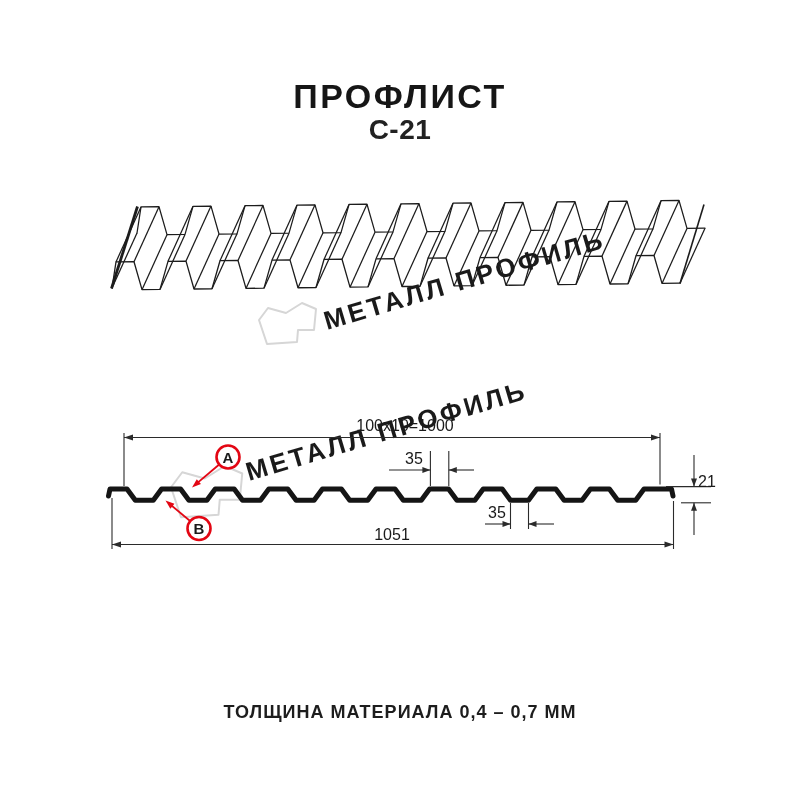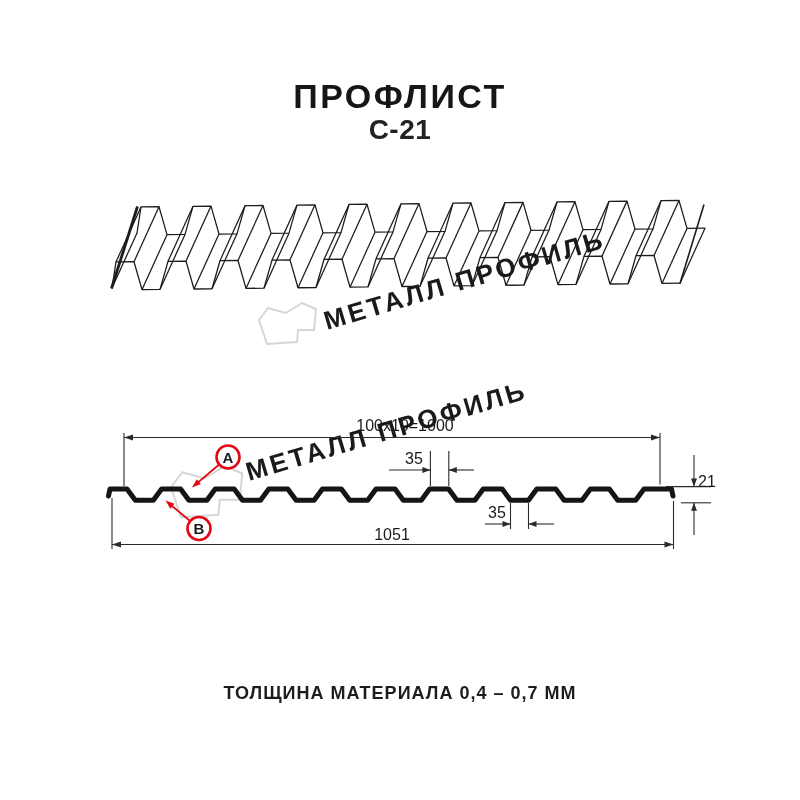--- a/index.html
+++ b/index.html
@@ -9,21 +9,21 @@
   }
   .title{
     position:absolute;top:70px;left:0;width:800px;text-align:center;
     font-size:34px;font-weight:800;letter-spacing:2.5px;color:#161616;line-height:1;margin-top:9px;
   }
   .subtitle{
     position:absolute;top:116px;left:0;width:800px;text-align:center;
     font-size:28px;font-weight:600;letter-spacing:0.5px;color:#222;line-height:1;
   }
   .footer{
-    position:absolute;top:684px;left:0;width:800px;text-align:center;
+    position:absolute;top:703px;left:0;width:800px;text-align:center;
     font-size:18px;font-weight:600;letter-spacing:1px;color:#1d1d1d;line-height:1;
   }
   svg{position:absolute;left:0;top:0;}
   svg text{font-family:"Liberation Sans","DejaVu Sans",sans-serif;fill:#1a1a1a;}
   .dimtxt{font-size:16px;}
   .callout-letter{font-size:15px;font-weight:bold;}
   .wm-text{font-size:26px;font-weight:bold;letter-spacing:3px;}
 </style>
 </head>
 <body>

